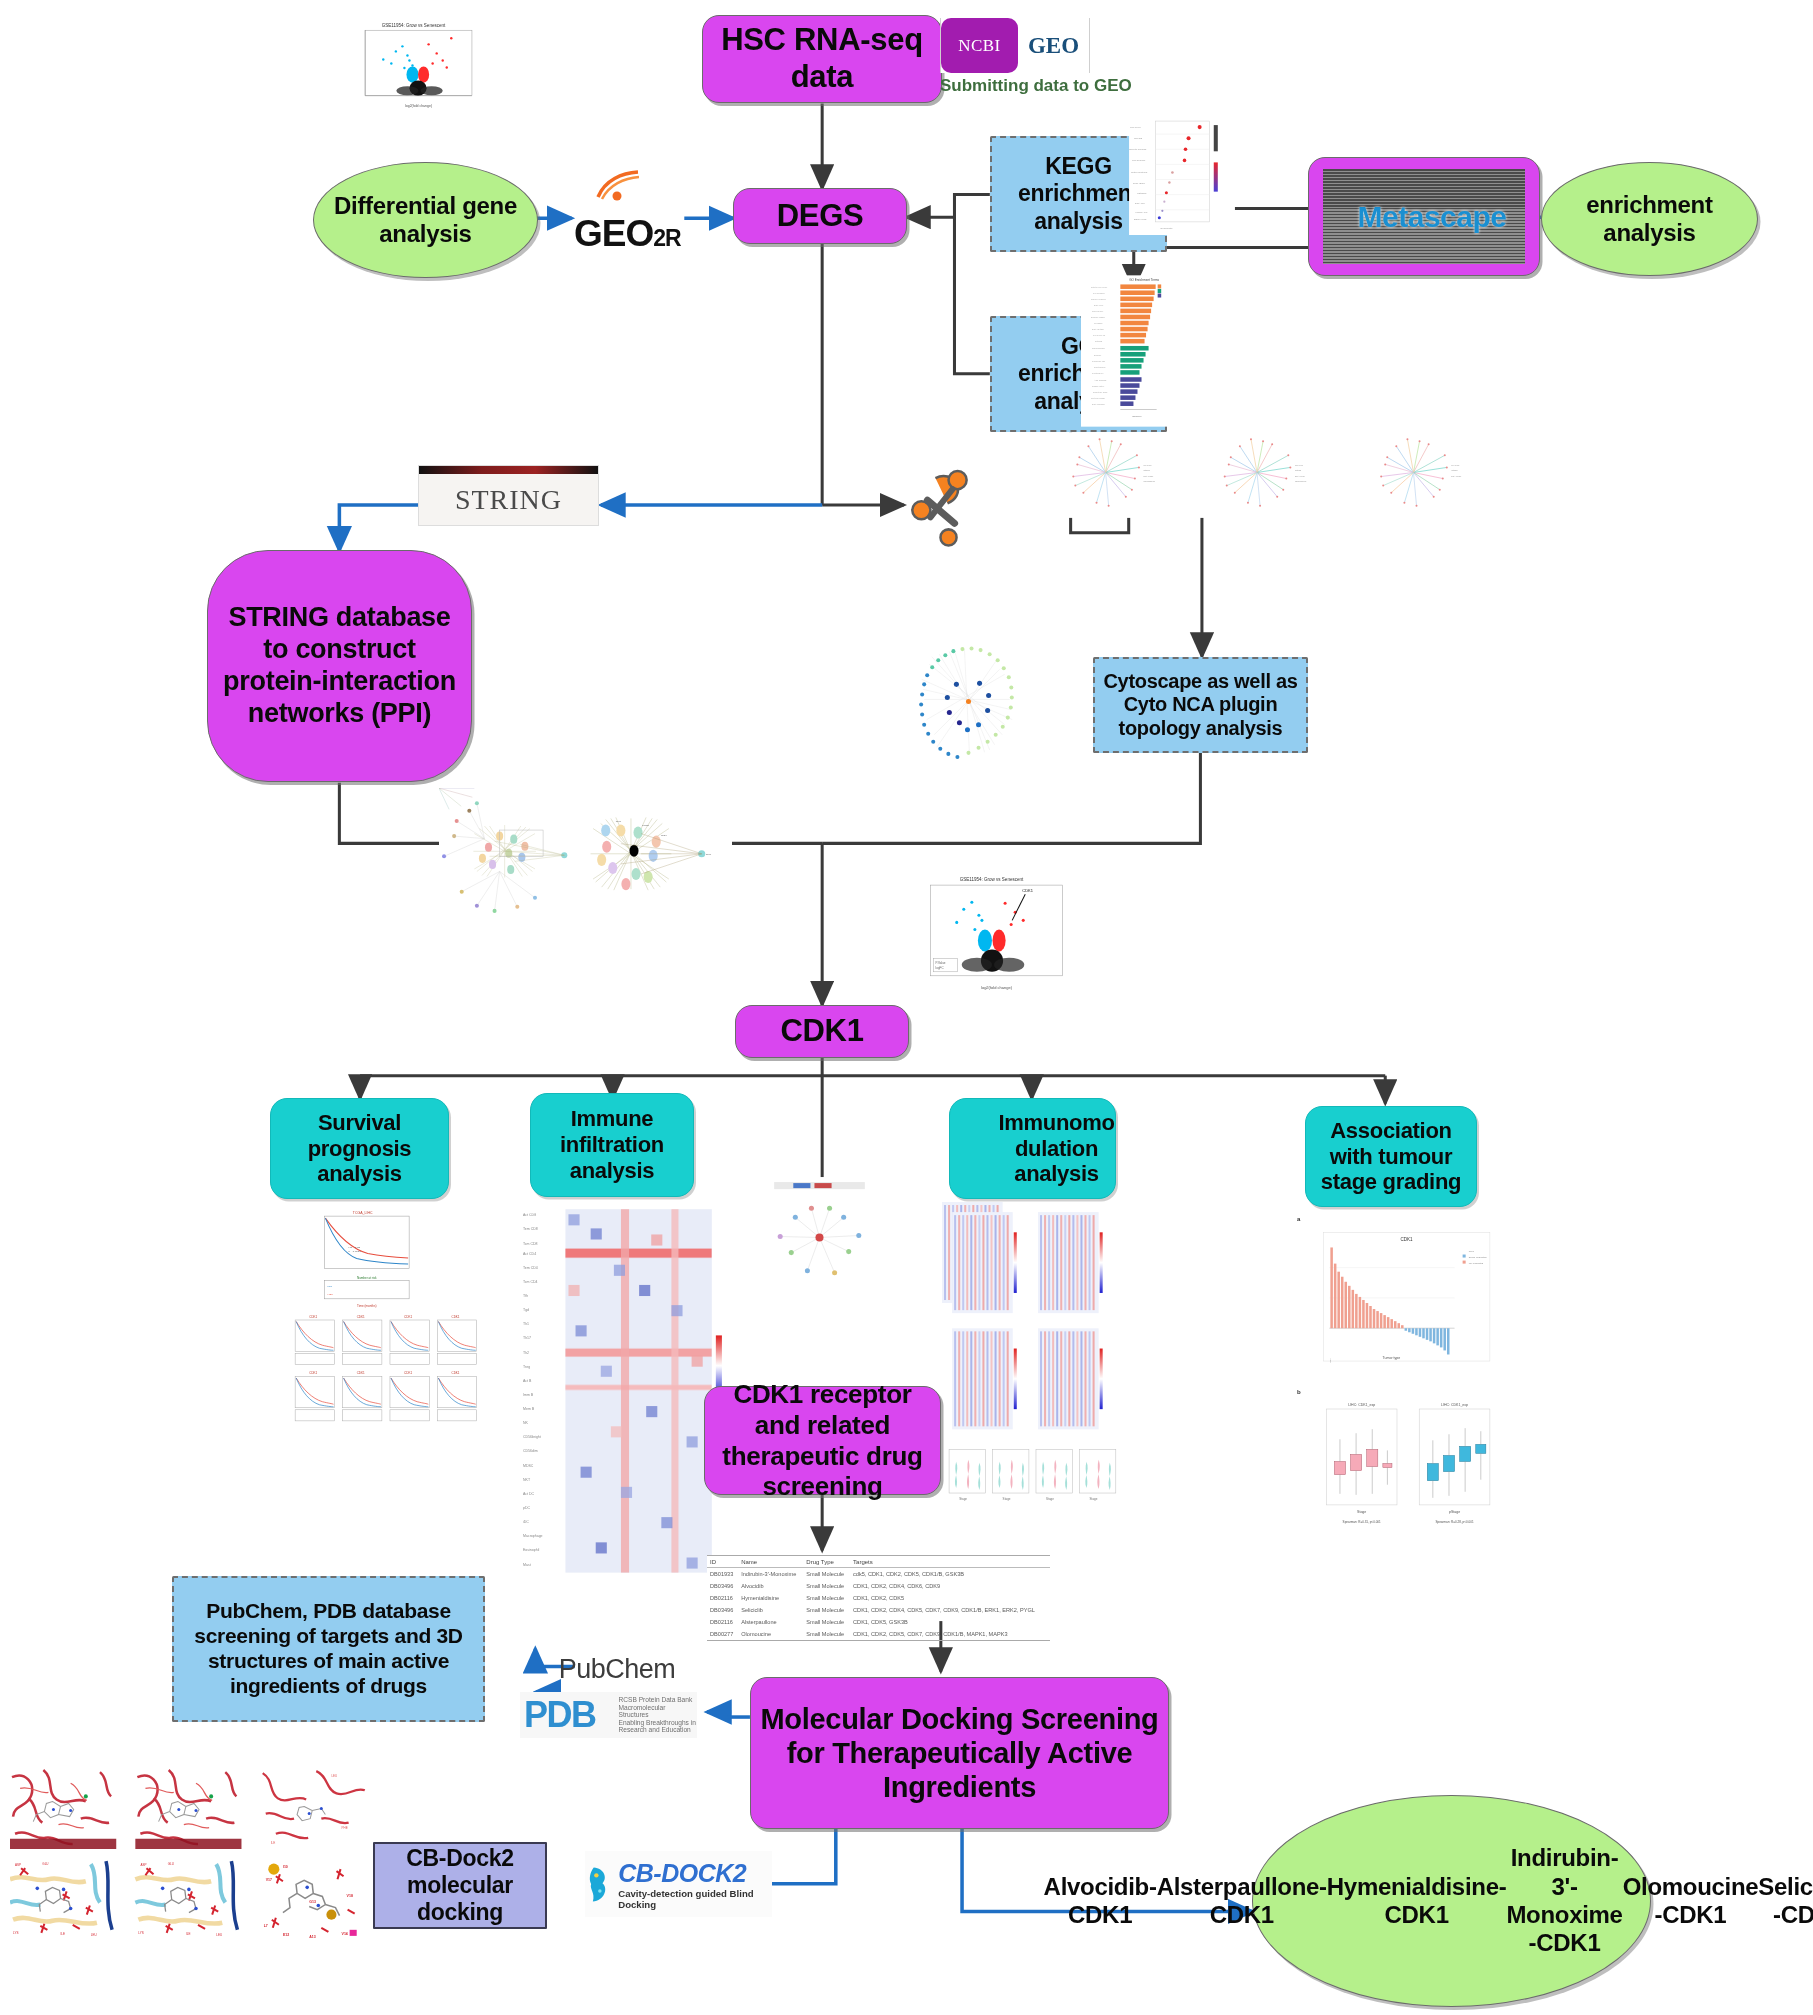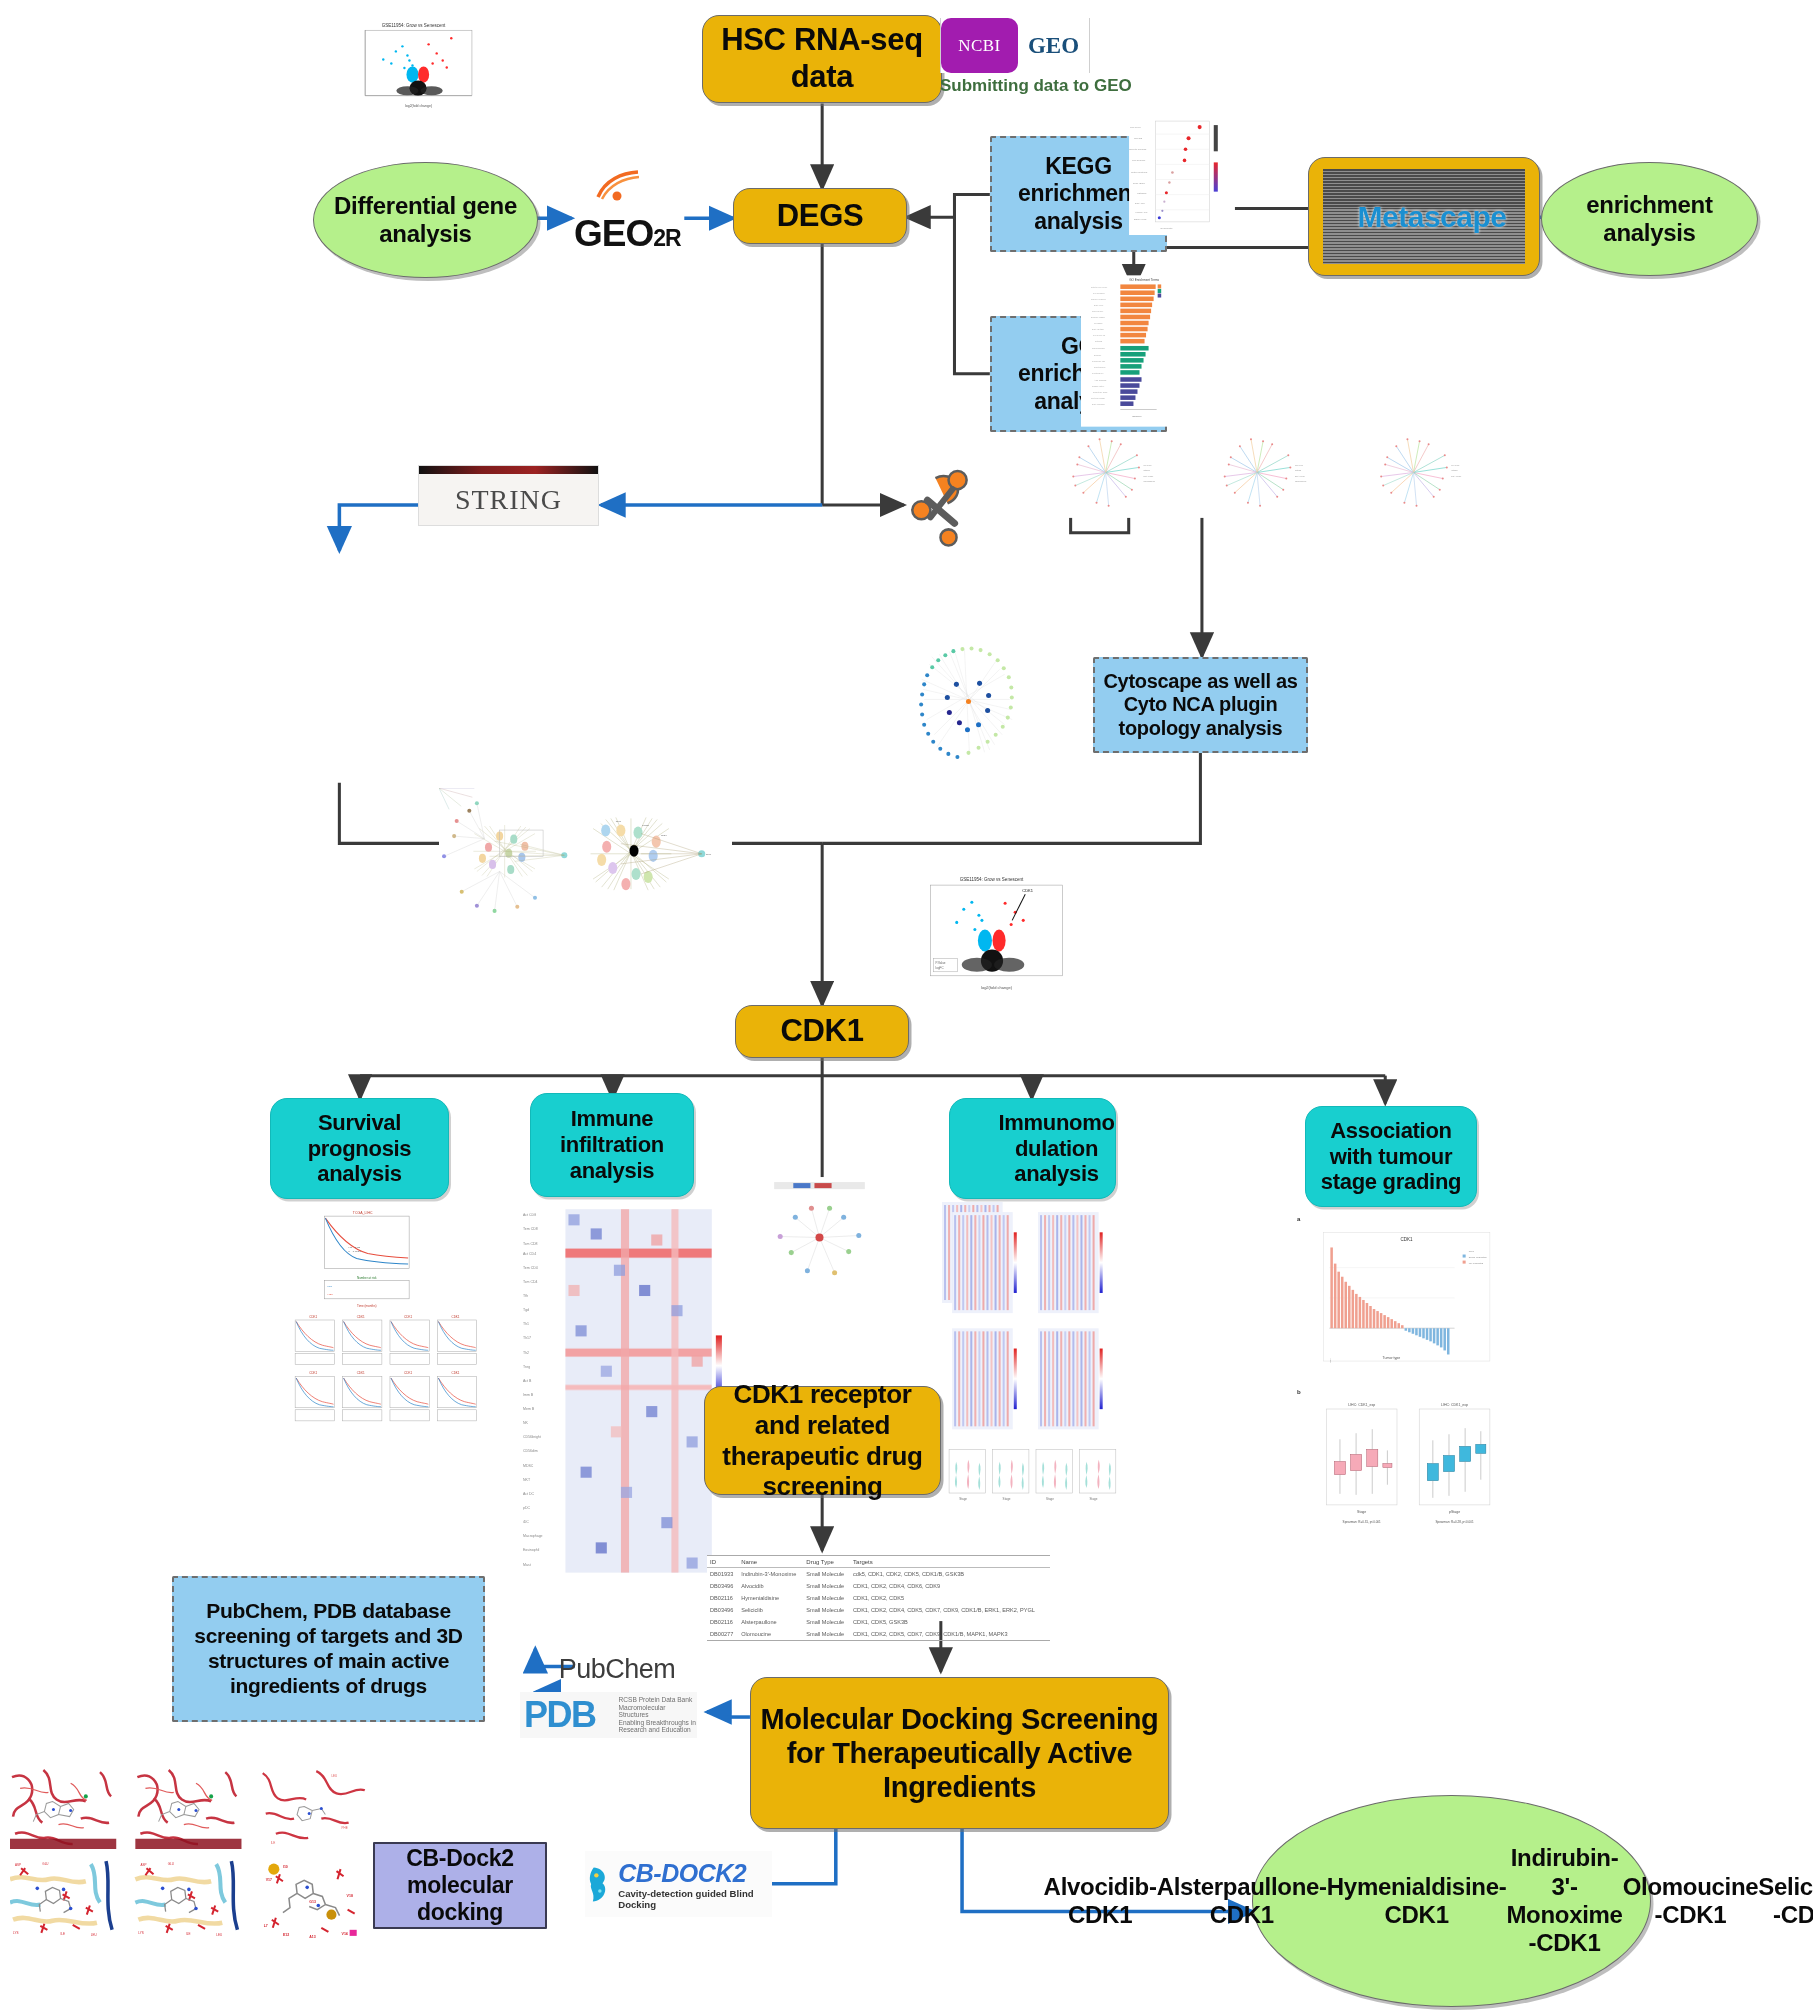--- a/index.html
+++ b/index.html
@@ -5,21 +5,21 @@
   html,body{margin:0;padding:0;background:#ffffff;}
   body{width:1813px;height:2015px;position:relative;overflow:hidden;
        font-family:"Liberation Sans", sans-serif;}
   #stage{position:absolute;left:0;top:0;width:1813px;height:2015px;}
 
   .node{position:absolute;box-sizing:border-box;display:flex;align-items:center;
         justify-content:center;text-align:center;font-weight:bold;color:#0a0a0a;
         line-height:1.18;letter-spacing:-0.3px;}
 
   
-  .blue-round{background:#eab308;border:1.5px solid #6b6b6b;border-radius:17px;
+  .blue-round{background:#d946ef;border:1.5px solid #6b6b6b;border-radius:17px;
               box-shadow:2.5px 3px 0 rgba(110,110,110,.55);}
   .blue-dash{background:#93CDF0;border:2.5px dashed #6e6e6e;border-radius:1.5px;}
   .green-ell{background:#B5F08B;border:1.5px solid #6b6b6b;border-radius:50%;
              box-shadow:2.5px 3px 0 rgba(110,110,110,.45);}
   .teal-round{background:#18CFCF;border:1px solid #12b9b9;border-radius:17px;
               box-shadow:2px 2.5px 0 rgba(120,120,120,.35);}
   .purple-rect{background:#ADB0E8;border:2.5px solid #3a3a52;border-radius:1px;}
 
   .svg-layer{position:absolute;left:0;top:0;width:1813px;height:2015px;
              pointer-events:none;}
@@ -328,20 +328,21 @@
       <path d="M78,266 H150" stroke="#999" stroke-width="1"></path>
       <text x="110" y="280" font-size="5" text-anchor="middle" fill="#777" font-family="Liberation Sans, sans-serif">-log10(P)</text>
     </svg>
   </div>
 
   <div class="logo string-logo" style="left:418px;top:465px;width:181px;height:61px;flex-direction:column;">
     <div class="string-bar" style="width:100%;"></div>
     <div class="string-txt" style="width:100%;">STRING</div>
   </div>
 
+  <div class="node blue-round" style="left:207px;top:550px;width:265px;height:232px;font-size:27px;border-radius:61px;">STRING database<br>to construct<br>protein-interaction<br>networks (PPI)</div>
 
   <svg class="logo" style="left:904px;top:467px;width:81px;height:83px;" viewBox="0 0 160 165">
     <g stroke="#5c5c5c" stroke-width="5" fill="#F58220">
       <path d="M62,22 C78,14 96,18 104,34 C112,50 102,66 86,72"></path>
       <circle cx="106" cy="26" r="18"></circle>
       <circle cx="34" cy="86" r="18"></circle>
       <circle cx="88" cy="140" r="16"></circle>
       <path d="M46,66 L100,112" stroke-width="14" stroke-linecap="round"></path>
       <path d="M96,44 L52,100" stroke-width="12" stroke-linecap="round"></path>
     </g>

